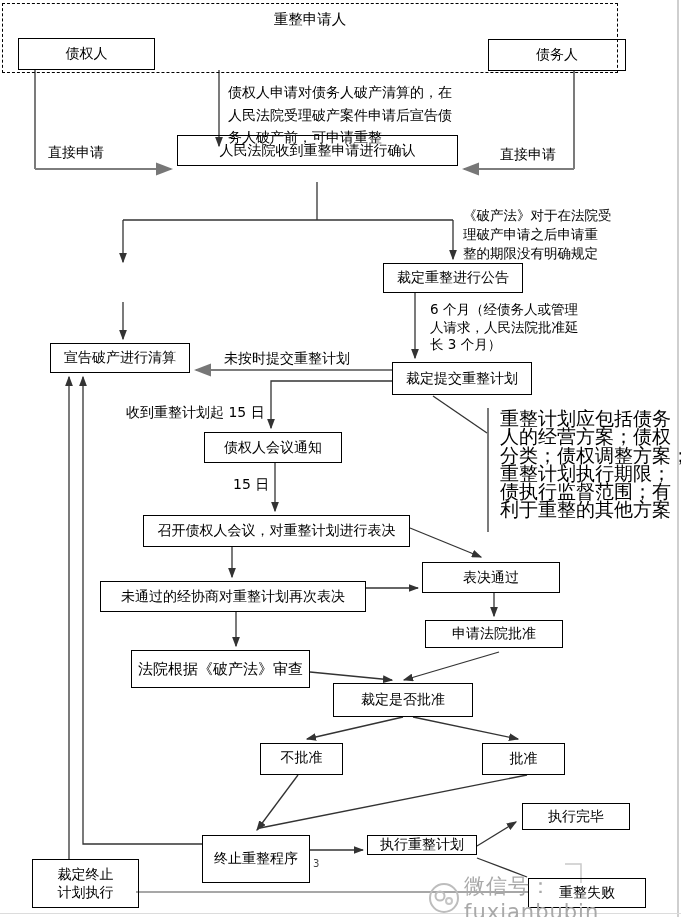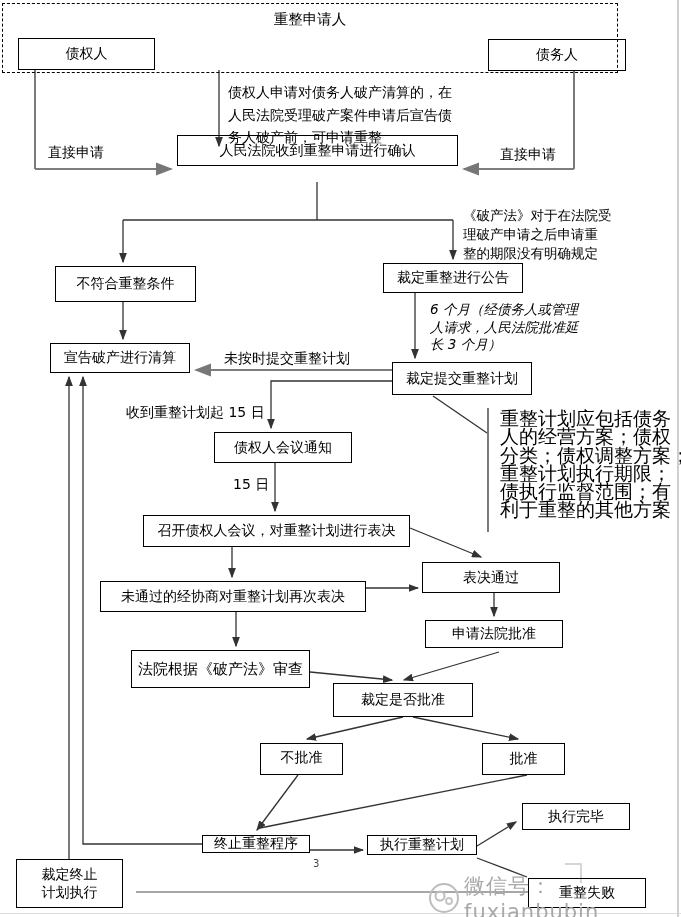--- a/index.html
+++ b/index.html
@@ -120,43 +120,40 @@
   <div class="box" style="left:177px;top:135px;width:281px;height:31px;">
       <span>人民法院收到重整申请进行确认</span>
     </div>
 
   <div class="note" style="left:463px;top:206px;line-height:19px;font-size:13.5px;">
     <div>《破产法》对于在法院受</div>
     <div>理破产申请之后申请重</div>
     <div>整的期限没有明确规定</div>
   </div>
 
-  <div class="box" style="left:55px;top:266px;width:141px;height:36px;">
-      <span>不符合重整条件</span>
-    </div>
   <div class="box" style="left:383px;top:263px;width:140px;height:30px;">
       <span>裁定重整进行公告</span>
     </div>
 
-  <div class="note" style="left:430px;top:301px;line-height:17.5px;font-size:13.5px;font-style:italic;">
+  <div class="note" style="left:430px;top:301px;line-height:17.5px;font-size:13.5px;">
     <div>6 个月（经债务人或管理</div>
     <div>人请求，人民法院批准延</div>
     <div>长 3 个月）</div>
   </div>
 
   <div class="box" style="left:50px;top:343px;width:140px;height:30px;">
       <span>宣告破产进行清算</span>
     </div>
   <div class="lbl" style="left:224px;top:350px;">未按时提交重整计划</div>
   <div class="box" style="left:392px;top:362px;width:140px;height:33px;">
       <span>裁定提交重整计划</span>
     </div>
 
   <div class="lbl" style="left:126px;top:404px;">收到重整计划起 15 日</div>
-  <div class="box" style="left:214px;top:432px;width:138px;height:31px;">
+  <div class="box" style="left:204px;top:432px;width:138px;height:31px;">
       <span>债权人会议通知</span>
     </div>
   <div class="lbl" style="left:233px;top:476px;">15 日</div>
 
   <div class="note" style="left:500px;top:409px;line-height:18.3px;font-size:19px;">
     <div>重整计划应包括债务</div>
     <div>人的经营方案；债权</div>
     <div>分类；债权调整方案；</div>
     <div>重整计划执行期限；</div>
     <div>债执行监督范围；有</div>
@@ -184,31 +181,31 @@
   <div class="box" style="left:260px;top:743px;width:83px;height:32px;font-family:Liberation Mono, monospace;">
       <span>不批准</span>
     </div>
   <div class="box" style="left:482px;top:743px;width:83px;height:32px;">
       <span>批准</span>
     </div>
 
   <div class="box" style="left:522px;top:803px;width:108px;height:27px;">
       <span>执行完毕</span>
     </div>
-  <div class="box" style="left:202px;top:835px;width:108px;height:18px;align-items:center;">
+  <div class="box" style="left:202px;top:835px;width:108px;height:48px;align-items:center;">
       <span>终止重整程序</span>
     </div>
   <div class="box" style="left:367px;top:835px;width:110px;height:20px;">
       <span>执行重整计划</span>
     </div>
   <div class="box" style="left:528px;top:878px;width:118px;height:30px;">
       <span>重整失败</span>
     </div>
 
-  <div class="box" style="left:16px;top:859px;width:107px;height:49px;flex-direction:column;">
+  <div class="box" style="left:32px;top:859px;width:107px;height:49px;flex-direction:column;">
     <div>裁定终止</div>
     <div>计划执行</div>
   </div>
 
   <div id="page-num">3</div>
 
   <div id="watermark">
     <span style="display:inline-block;line-height:0;">
       <svg width="32" height="32" viewBox="0 0 32 32">
         <circle cx="16" cy="16" r="14" fill="none" stroke="#bdbdbd" stroke-width="2"></circle>

